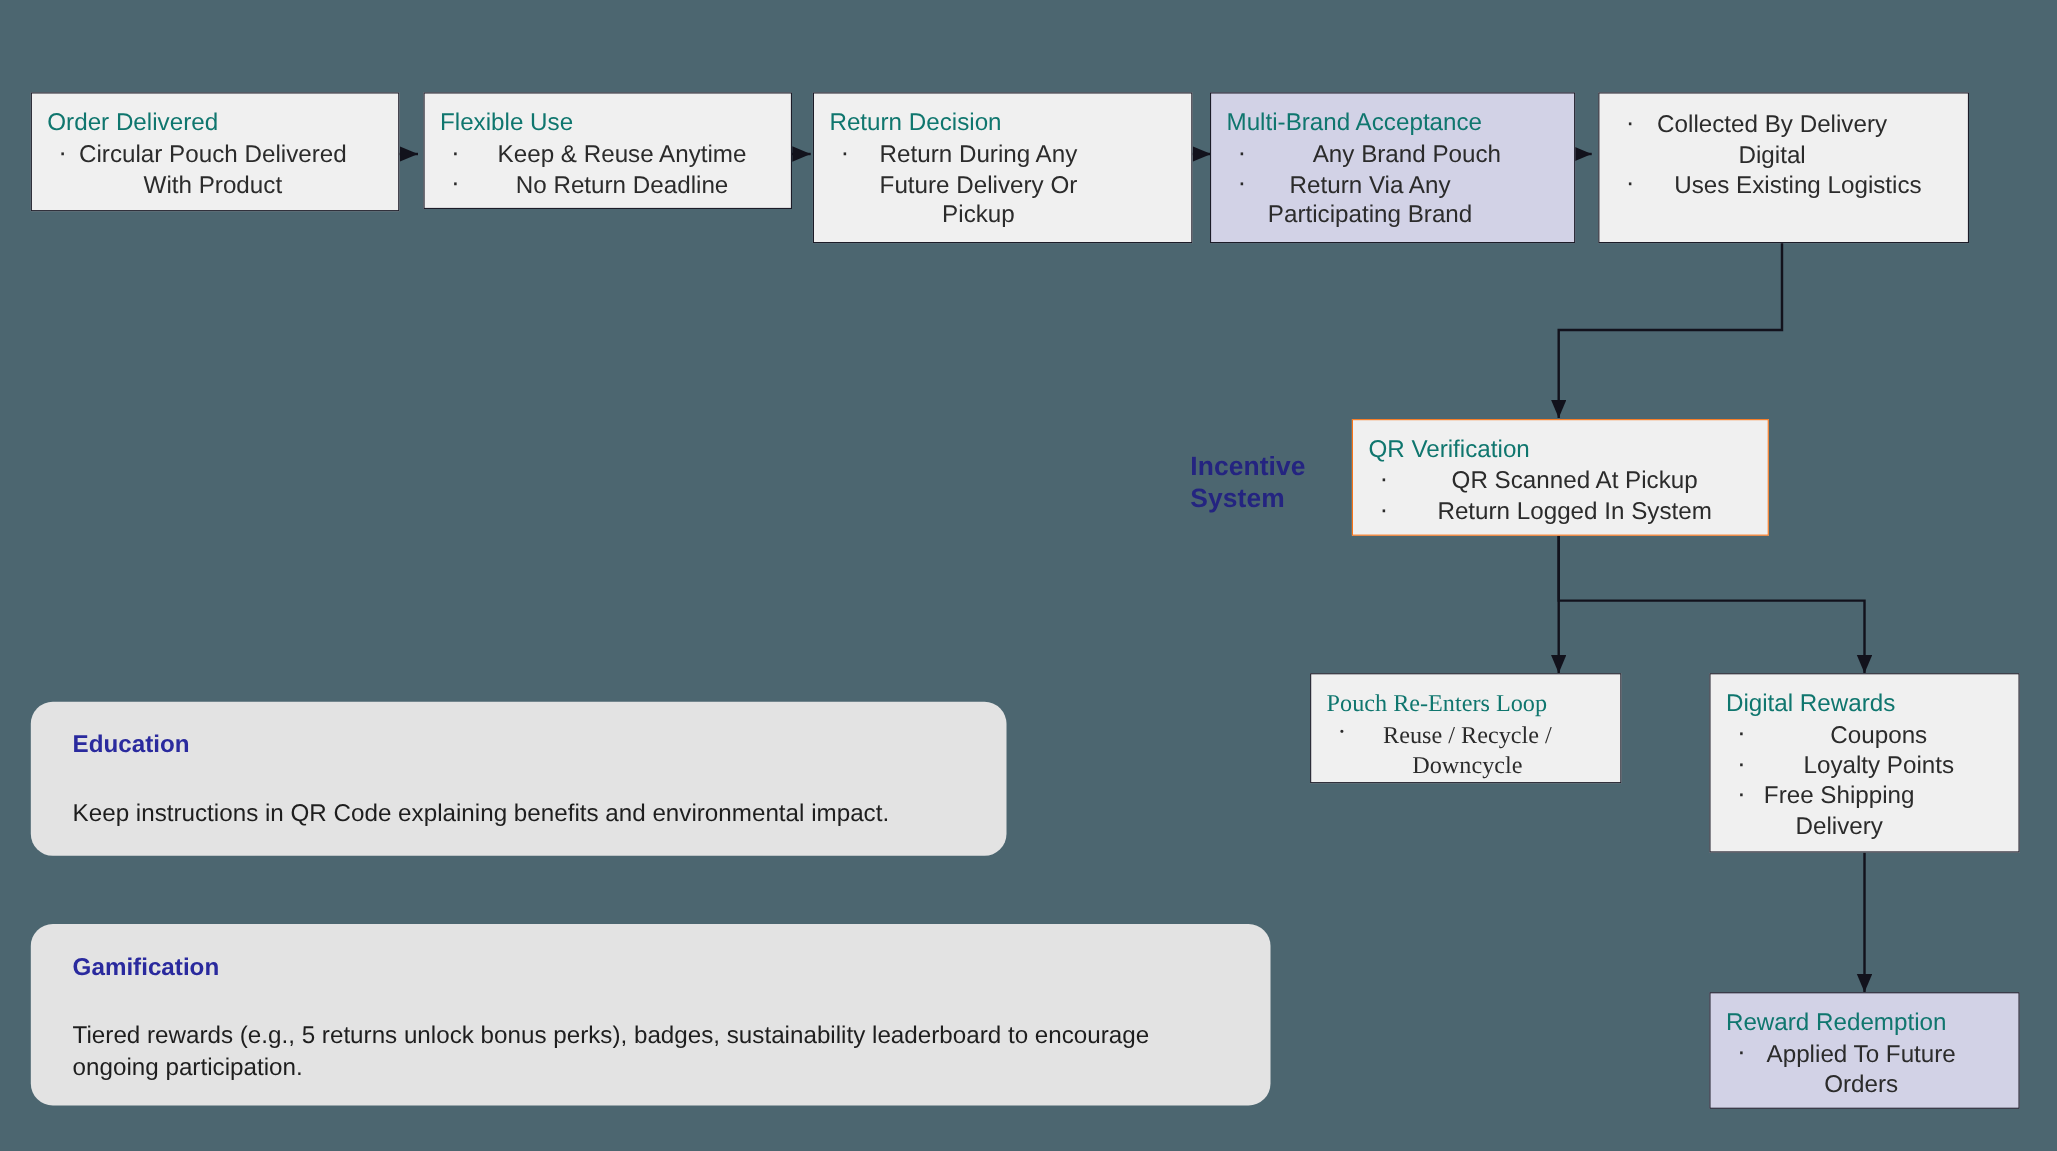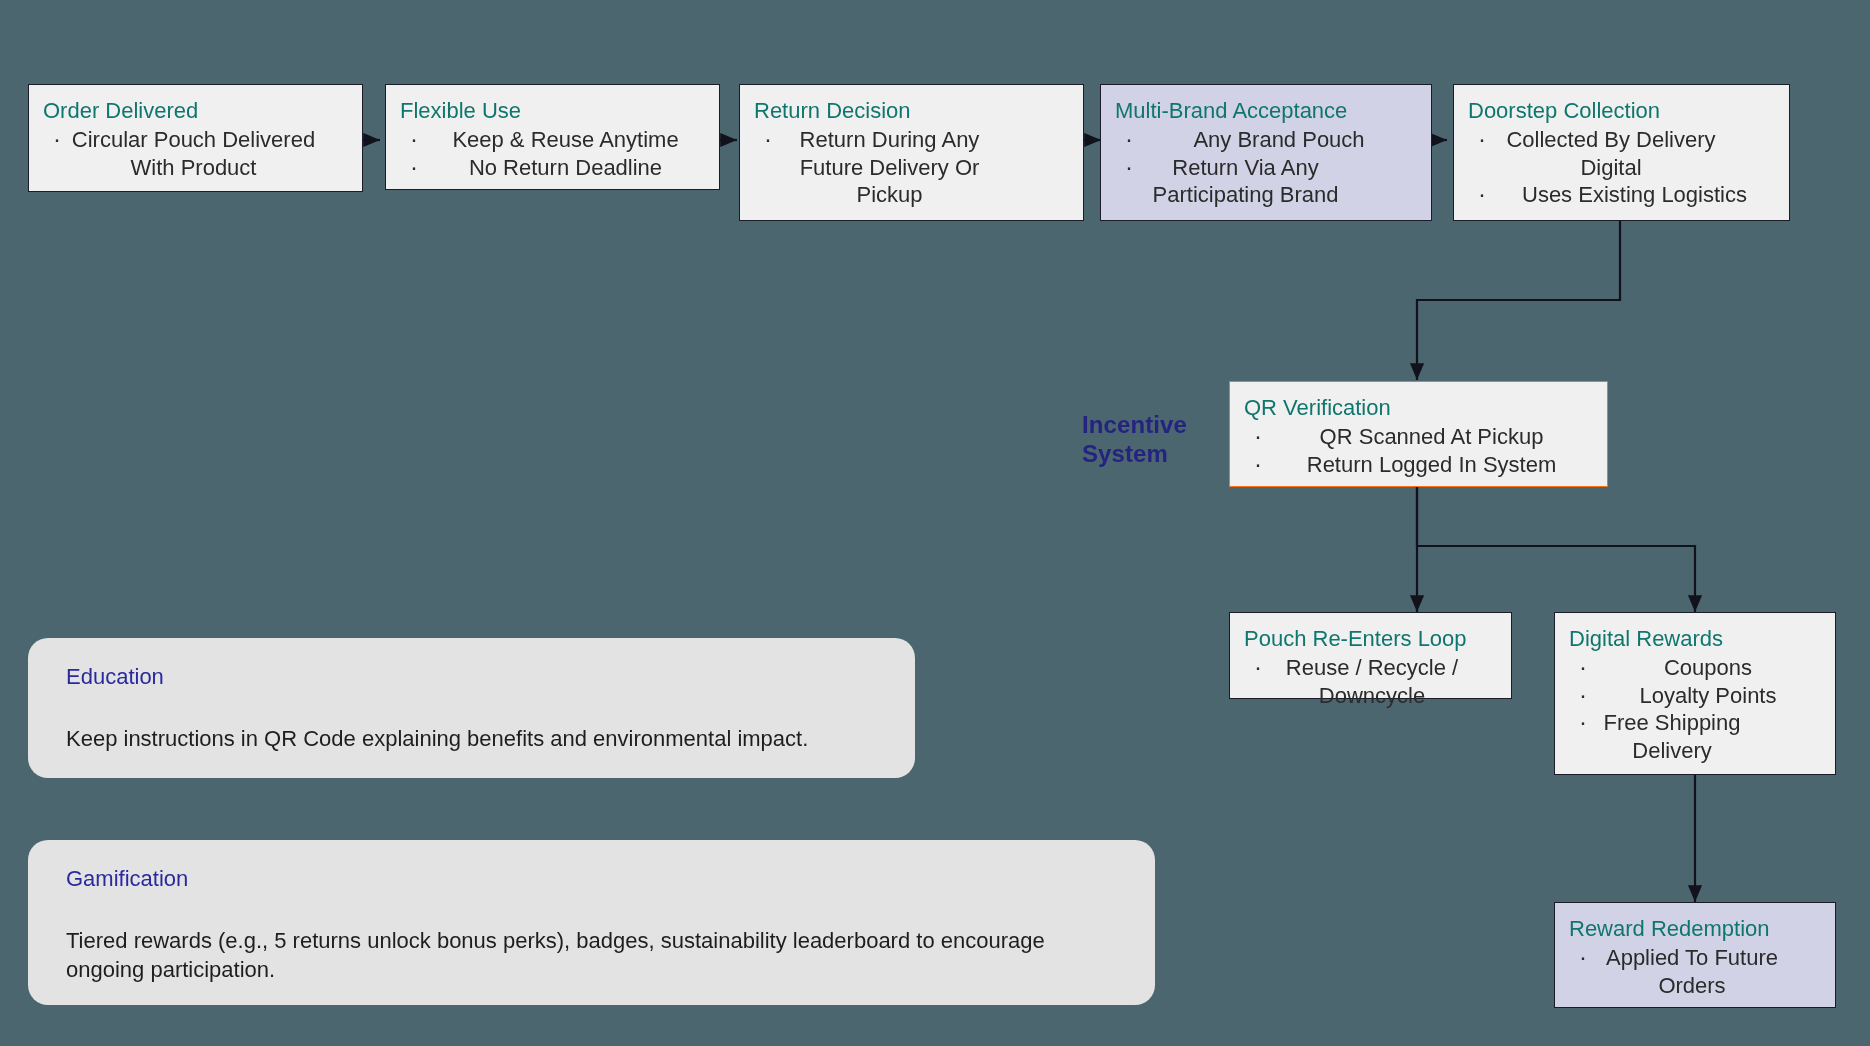--- a/index.html
+++ b/index.html
@@ -83,20 +83,21 @@
     box-sizing: border-box;
     background: #e3e3e3;
     border-radius: 20px;
     padding: 26px 34px 28px 38px;
   }
   .panel-title {
     font-size: 22px;
     line-height: 26px;
     color: #2a2a9e;
     margin-bottom: 34px;
+    font-weight: bold;
   }
   .panel-body {
     font-size: 22px;
     line-height: 29px;
     color: #1e1e1e;
   }
 </style>
 </head>
 <body>
 
@@ -144,41 +145,40 @@
 
   <div class="node accent" style="left:1100px; top:84px; width:332px; height:137px;">
     <div class="node-title">Multi-Brand Acceptance</div>
     <ul class="bullets">
       <li>Any Brand Pouch</li>
       <li style="white-space:normal; width:205px;">Return Via Any Participating Brand</li>
     </ul>
   </div>
 
   <div class="node" style="left:1453px; top:84px; width:337px; height:137px;">
-    <div class="node-title">Doorstep Collection</div>
     <ul class="bullets">
       <li style="white-space:normal; width:230px;">Collected By Delivery Digital</li>
       <li>Uses Existing Logistics</li>
     </ul>
   </div>
 
   <div class="cluster-label" style="left:1082px; top:410px;">
     <div>Incentive</div>
     <div>System</div>
   </div>
 
   <div class="node highlight" style="left:1229px; top:381px; width:379px; height:106px;">
     <div class="node-title">QR Verification</div>
     <ul class="bullets">
       <li>QR Scanned At Pickup</li>
       <li>Return Logged In System</li>
     </ul>
   </div>
 
-  <div class="node" style="left:1229px; top:612px; width:283px; height:87px;">
+  <div class="node" style="left:1191px; top:612px; width:283px; height:100px;font-family:Liberation Serif, serif;">
     <div class="node-title">Pouch Re-Enters Loop</div>
     <ul class="bullets">
       <li style="white-space:normal; width:200px;">Reuse / Recycle / Downcycle</li>
     </ul>
   </div>
 
   <div class="node" style="left:1554px; top:612px; width:282px; height:163px;">
     <div class="node-title">Digital Rewards</div>
     <ul class="bullets">
       <li>Coupons</li>

